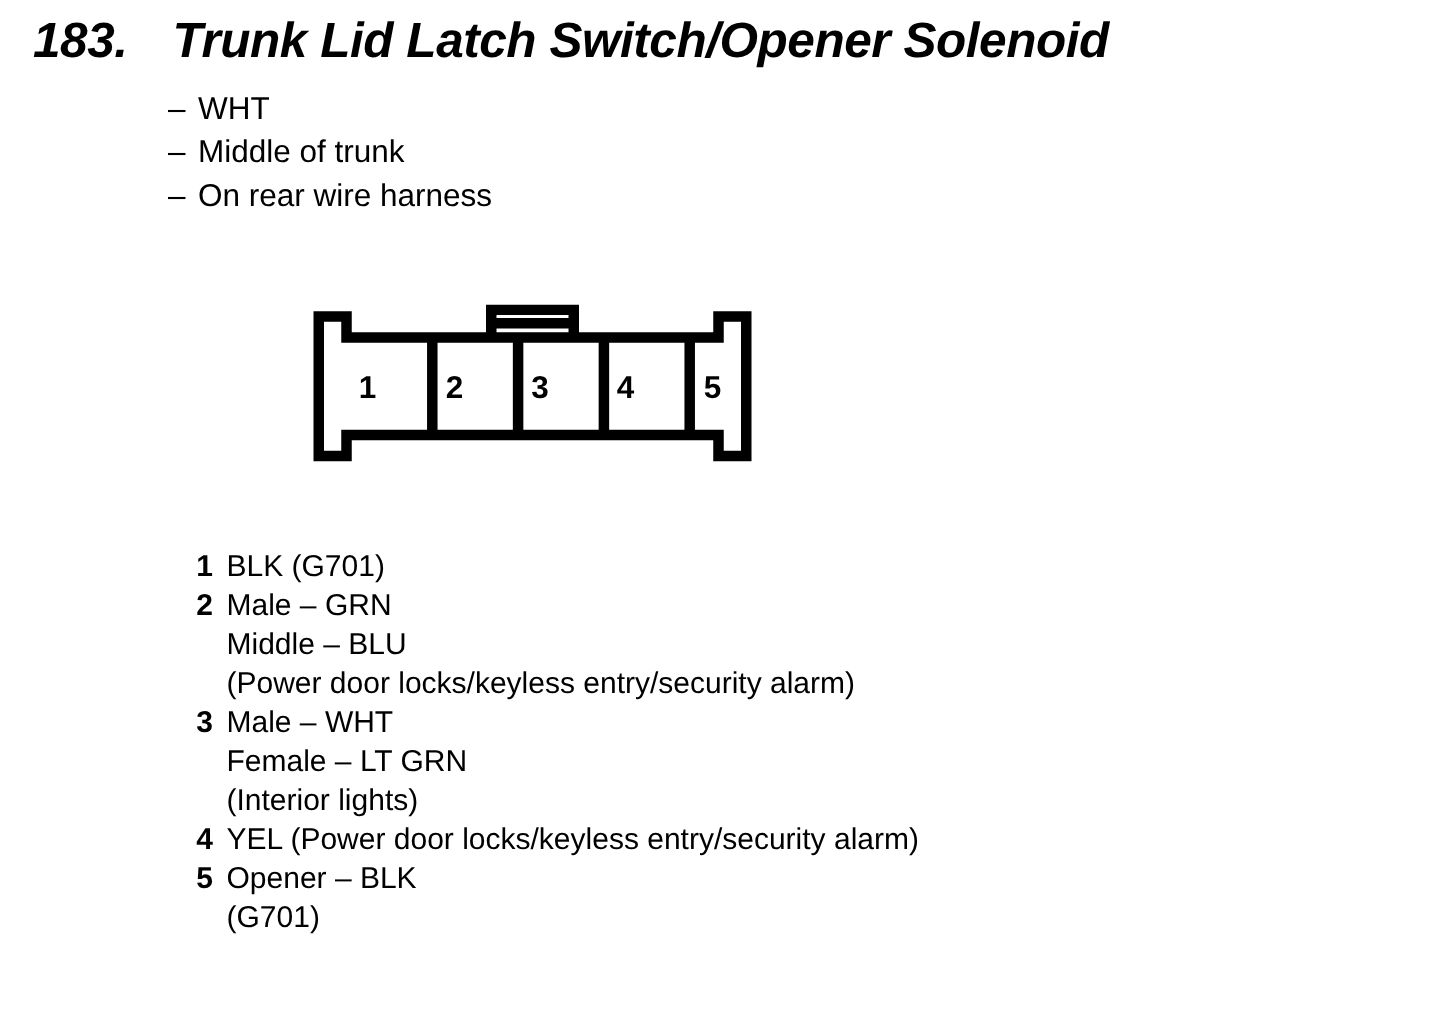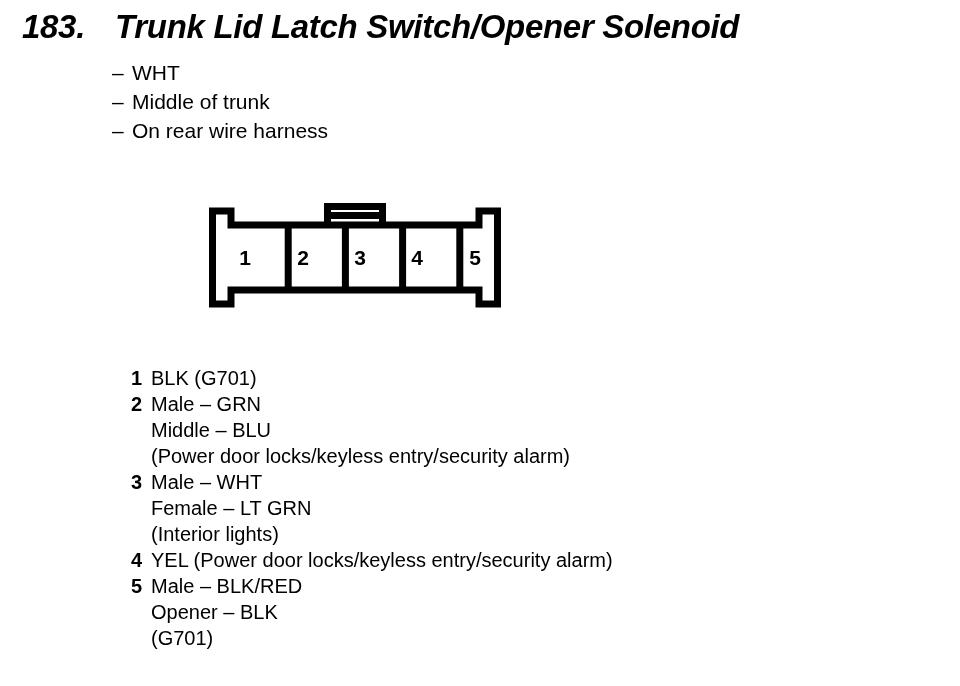--- a/index.html
+++ b/index.html
@@ -162,19 +162,18 @@
   <div class="pin-entry">
     <div class="pin-number">4</div>
     <div class="pin-lines">
       <div class="pin-line">YEL (Power door locks/keyless entry/security alarm)</div>
     </div>
   </div>
 
   <div class="pin-entry">
     <div class="pin-number">5</div>
     <div class="pin-lines">
-      <div class="pin-line">Male – BLK/RED</div>
       <div class="pin-line">Opener – BLK</div>
       <div class="pin-line">(G701)</div>
     </div>
   </div>
 
 </div>
 
 </body></html>

